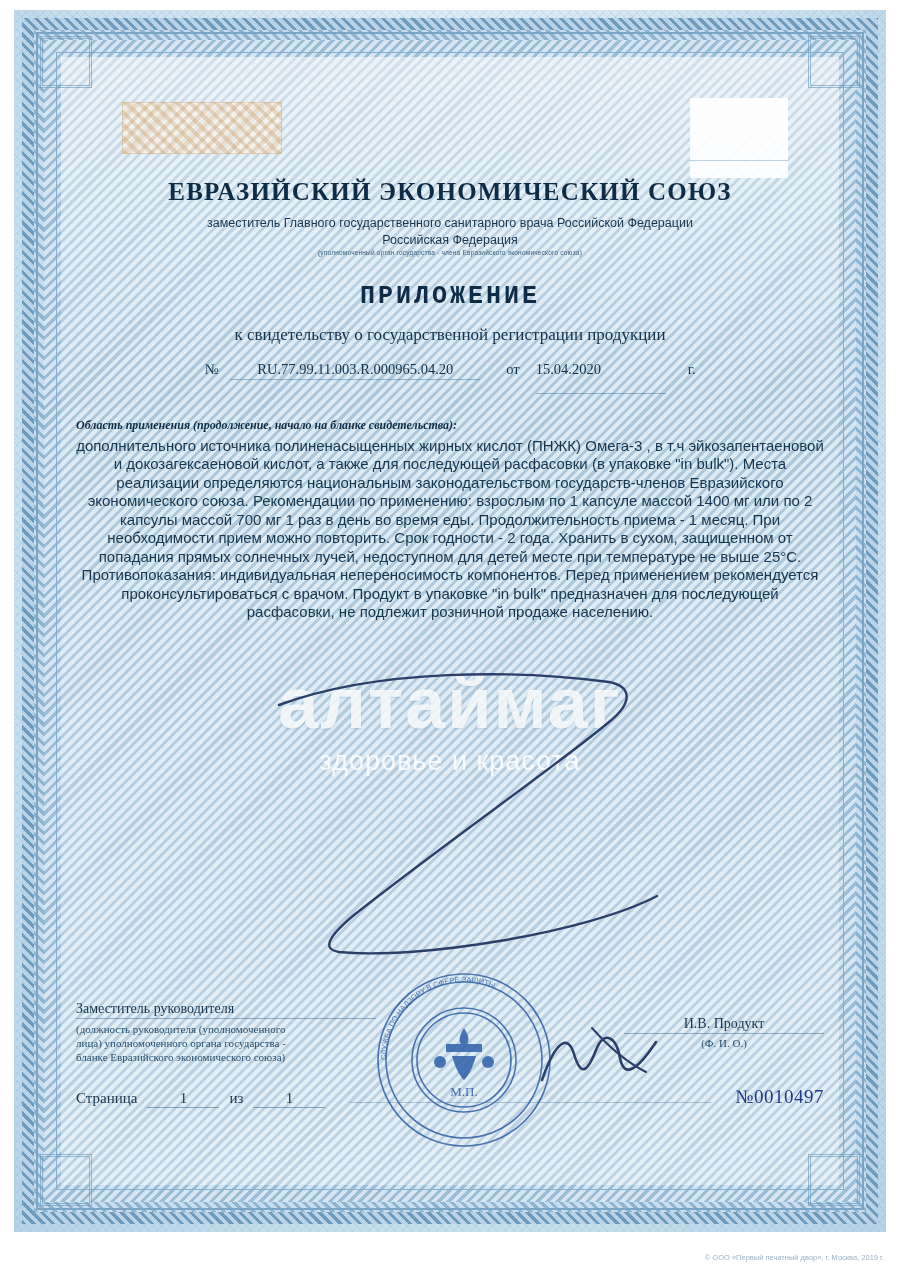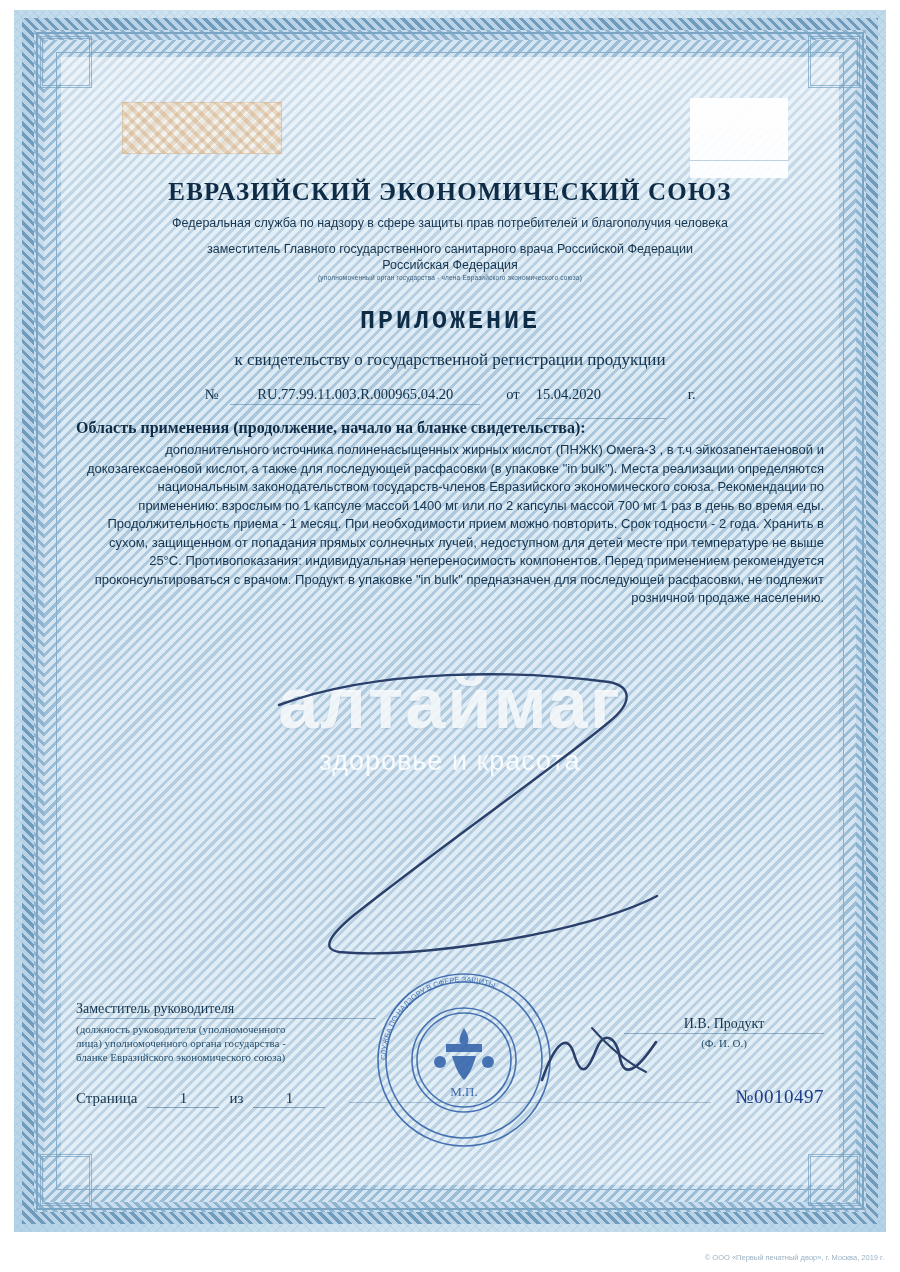--- a/index.html
+++ b/index.html
@@ -196,31 +196,33 @@
   .number-row .ot { margin: 0 16px 0 26px; }
   .number-row .date {
     min-width: 130px;
     text-align: left;
     border-bottom: 1px solid rgba(60,110,150,0.45);
     padding-bottom: 15px;
   }
   .number-row .g { margin-left: 22px; }
 
   .section-heading {
+    margin-top: 24px;
     font-family: "Liberation Serif", serif;
     font-weight: bold;
-    font-size: 16px;
+    font-size: 12px;
     color: #0f2c47;
+    font-style: italic;
   }
   .body-text {
     margin-top: 4px;
-    font-size: 13px;
+    font-size: 15px;
     line-height: 18.5px;
     color: #16354f;
-    text-align: right;
+    text-align: center;
   }
 
   
   .watermark {
     position: absolute;
     left: 0;
     right: 0;
     top: 652px;
     text-align: center;
     pointer-events: none;
@@ -393,21 +395,20 @@
     </svg>
 
     <svg class="sign-mark" viewBox="0 0 130 80">
       <path d="M8 60 C 22 20, 34 14, 40 34 C 46 54, 52 56, 62 30 C 70 10, 82 16, 86 38 C 90 58, 102 52, 122 22" fill="none" stroke="#2b3f6b" stroke-width="2.6" stroke-linecap="round"></path>
       <path d="M58 8 C 74 26, 92 42, 112 52" fill="none" stroke="#2b3f6b" stroke-width="2" stroke-linecap="round"></path>
     </svg>
 
     <div class="content">
 
       <div class="org-title">ЕВРАЗИЙСКИЙ ЭКОНОМИЧЕСКИЙ СОЮЗ</div>
-      <div class="org-sub">Федеральная служба по надзору в сфере защиты прав потребителей и благополучия человека</div>
       <div class="org-sub">заместитель Главного государственного санитарного врача Российской Федерации</div>
       <div class="org-country">Российская Федерация</div>
       <div class="org-note">(уполномоченный орган государства - члена Евразийского экономического союза)</div>
 
       <div class="doc-title">ПРИЛОЖЕНИЕ</div>
       <div class="doc-subtitle">к свидетельству о государственной регистрации продукции</div>
 
       <div class="number-row">
         <span class="lbl">№</span>
         <span class="num">RU.77.99.11.003.R.000965.04.20</span>

